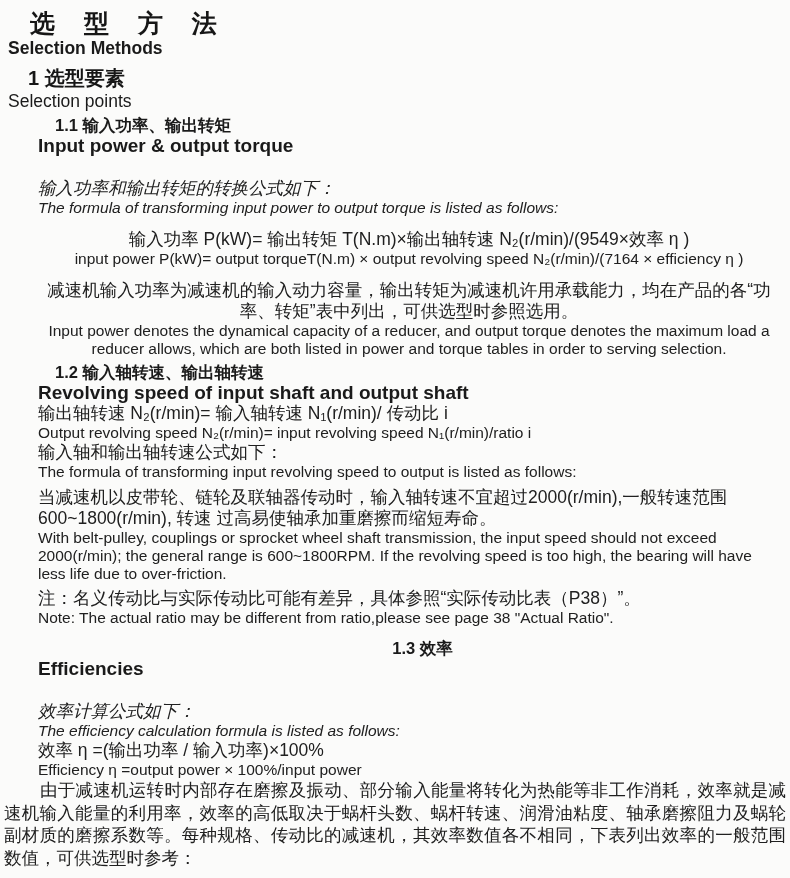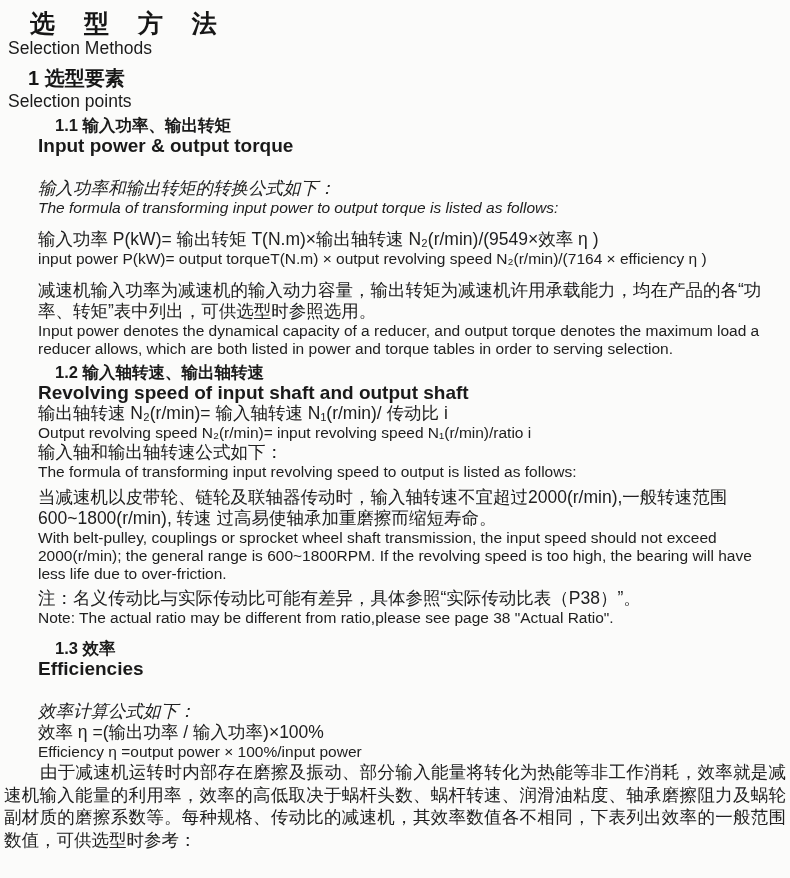--- a/index.html
+++ b/index.html
@@ -28,21 +28,21 @@
     margin: 0 0 0 30px;
     font-size: 25px;
     font-weight: bold;
     letter-spacing: 11px;
     line-height: 30px;
     color: #161616;
   }
   .title-en {
     margin: 0 0 0 8px;
     font-size: 17.5px;
-    font-weight: 400;
+    font-weight: 700;
     line-height: 20px;
     color: #1a1a1a;
   }
   .sec-num-zh {
     margin: 7px 0 0 28px;
     font-size: 20px;
     font-weight: bold;
     line-height: 26px;
     color: #161616;
   }
@@ -80,21 +80,21 @@
   }
   .t-en {
     font-size: 15.5px;
     line-height: 18px;
     color: #202020;
   }
   .mt8  { }
   .mt6  { margin-top: 6px; }
   .mt5  { margin-top: 5px; }
   .mt10 { margin-top: 22px; font-style: italic; }
-  .mt12 { margin-top: 12px; }
+  .mt12 { margin-top: 12px; text-align: center; }
   p { margin: 0; }
 
   
   .wide {
     margin-left: 4px;
     margin-right: 4px;
     text-align: justify;
   }
   .wide-zh {
     font-size: 17.5px;
@@ -153,20 +153,21 @@
   <div class="block mt5">
     <p class="t-zh">注：名义传动比与实际传动比可能有差异，具体参照“实际传动比表（P38）”。</p>
     <p class="t-en">Note: The actual ratio may be different from ratio,please see page 38 "Actual Ratio".</p>
   </div>
 
   <div class="sub-zh mt12">1.3 效率</div>
   <div class="sub-en">Efficiencies</div>
 
   <div class="block mt10">
     <p class="t-zh">效率计算公式如下：</p>
+    <p class="t-en">The efficiency calculation formula is listed as follows:</p>
   </div>
 
   <div class="block mt8">
     <p class="t-zh">效率 η =(输出功率 / 输入功率)×100%</p>
     <p class="t-en">Efficiency  η =output power  × 100%/input power</p>
   </div>
 
   <p class="wide wide-zh mt8">由于减速机运转时内部存在磨擦及振动、部分输入能量将转化为热能等非工作消耗，效率就是减速机输入能量的利用率，效率的高低取决于蜗杆头数、蜗杆转速、润滑油粘度、轴承磨擦阻力及蜗轮副材质的磨擦系数等。每种规格、传动比的减速机，其效率数值各不相同，下表列出效率的一般范围数值，可供选型时参考：</p>
 
 </div>

